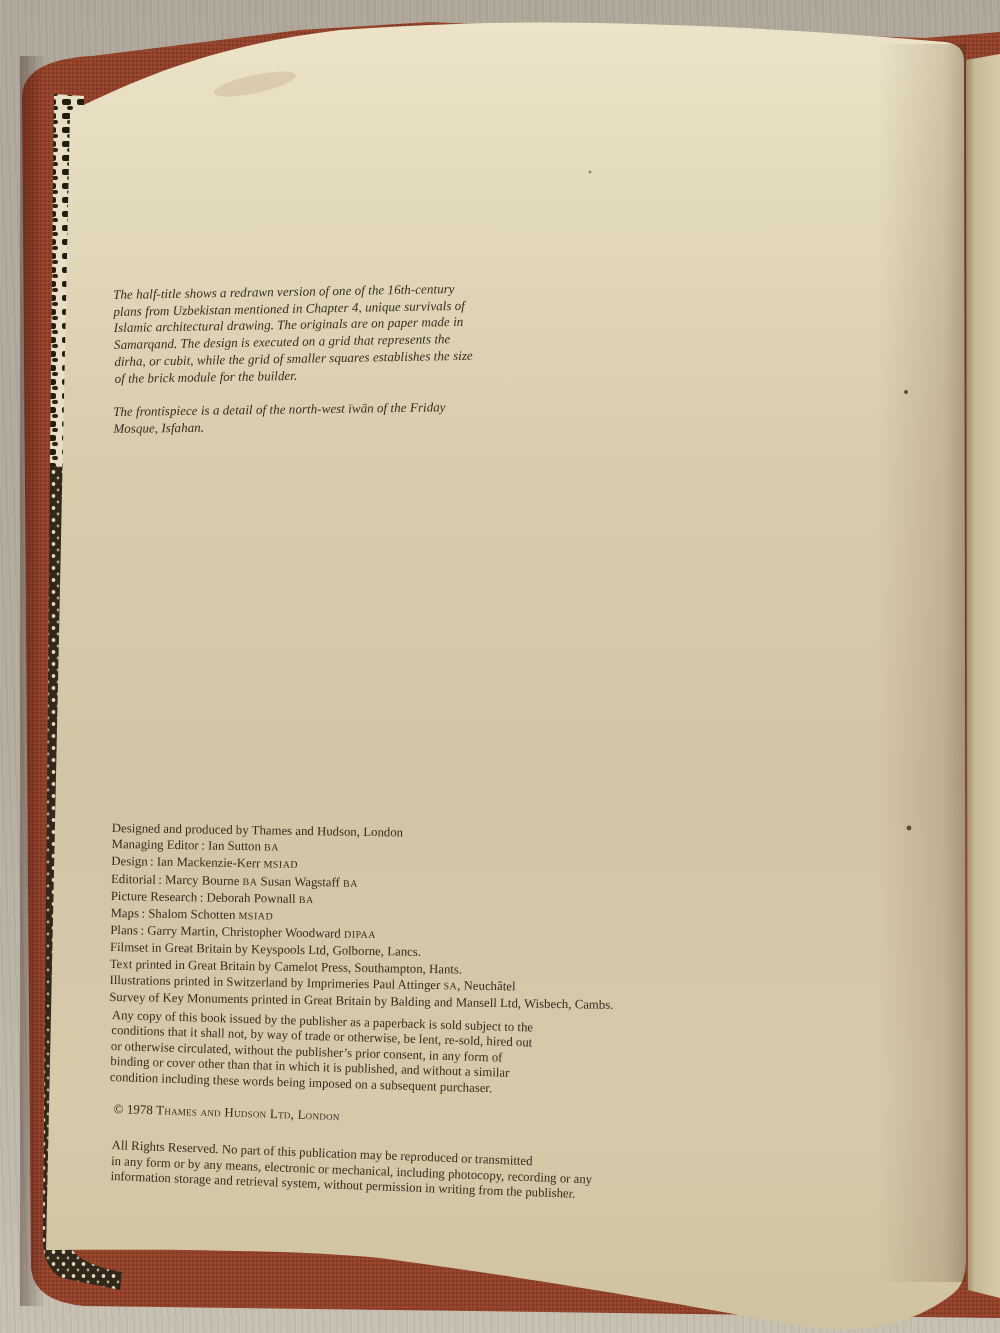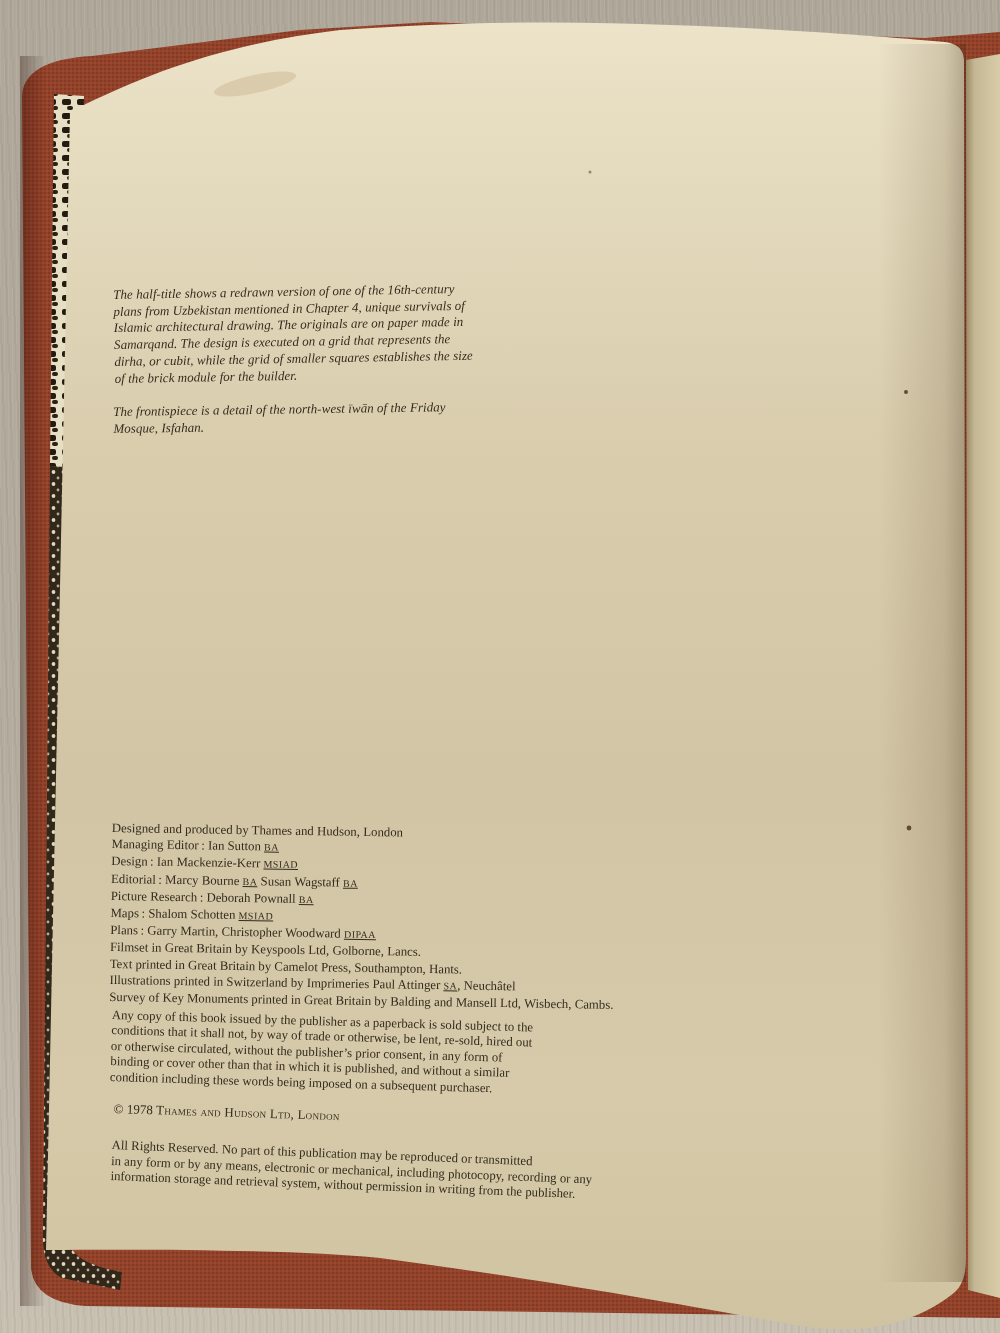--- a/index.html
+++ b/index.html
@@ -19,21 +19,21 @@
     transform-origin:left top;
     text-rendering:optimizeLegibility;
   }
   .note{font-style:italic;font-size:13px;line-height:16.7px;letter-spacing:.05px;color:rgba(40,31,19,.95);}
   .note1{left:113px;top:287px;width:480px;transform:rotate(-1deg);}
   .note2{left:113px;top:404px;width:480px;transform:rotate(-0.8deg);}
   .colophon{left:112px;top:820px;width:600px;font-size:12.8px;line-height:16.2px;transform:rotate(0.9deg);}
   .conditions{left:112px;top:1008px;width:540px;font-size:12.8px;line-height:15.4px;transform:rotate(1.7deg);}
   .copyright{left:114px;top:1101px;width:420px;font-size:13px;transform:rotate(1.8deg);}
   .rights{left:112px;top:1138px;width:580px;font-size:12.8px;line-height:15.7px;transform:rotate(2.2deg);}
-  .sc{font-size:.78em;letter-spacing:.05em;text-decoration:underline;}
+  .sc{font-size:.78em;letter-spacing:.05em;}
   .smallcaps{font-variant:small-caps;letter-spacing:.02em;}
 </style>
 </head>
 <body>
 
 <svg class="backdrop" viewBox="0 0 1000 1333" xmlns="http://www.w3.org/2000/svg">
   <defs>
     <pattern id="weave" width="4" height="4" patternUnits="userSpaceOnUse">
       <rect width="4" height="4" fill="#93422b"></rect>
       <rect x="0" y="0" width="2" height="2" fill="#7c3621" opacity=".7"></rect>

